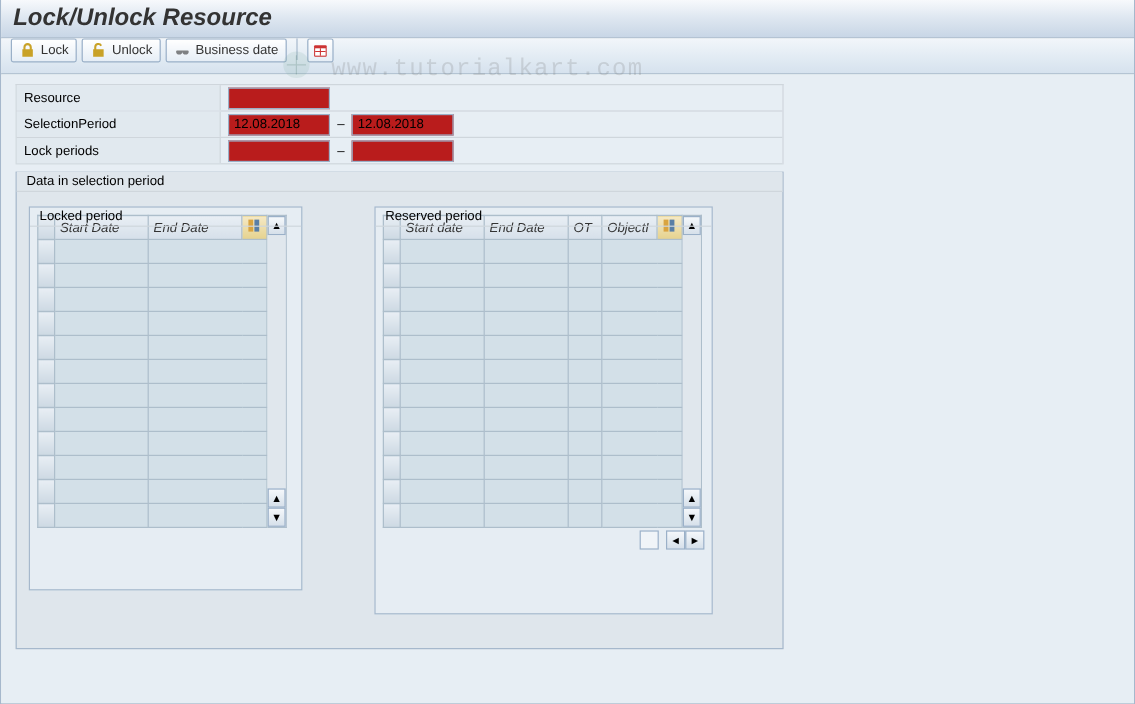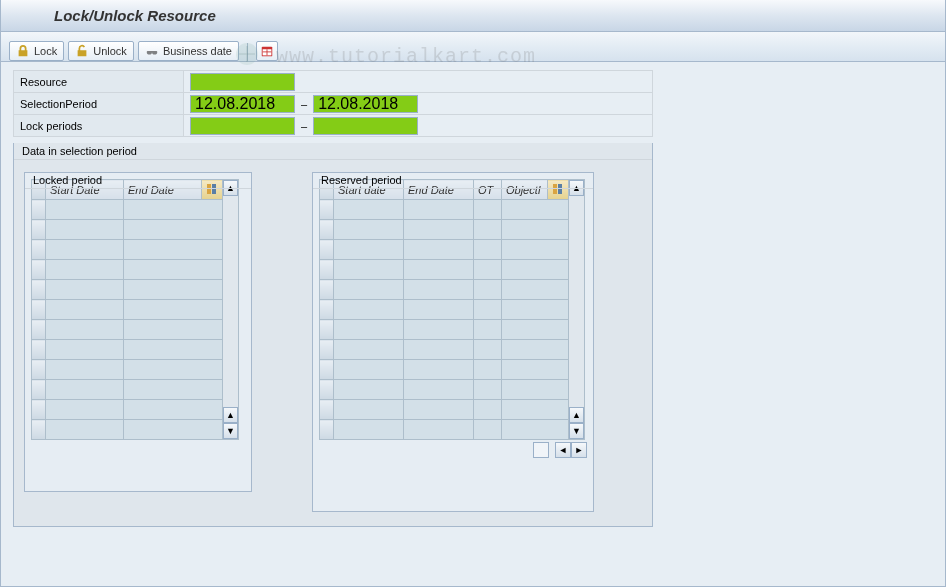--- a/index.html
+++ b/index.html
@@ -15,33 +15,32 @@
     
     .title-bar {
       background: linear-gradient(to bottom, #f7f9fc 0%, #dde6f0 50%, #c8d6e6 100%);
       border-bottom: 1px solid #a6b8cc;
       height: 32px;
       display: flex;
       align-items: center;
       padding: 0 10px;
     }
     .title-bar h1 {
-      font-size: 15px;
+      font-size: 20px;
       font-style: italic;
       font-weight: bold;
       color: #333;
-      margin-left: 43px;
     }
     
     .toolbar {
       background: linear-gradient(to bottom, #f2f6fa 0%, #e3ecf4 50%, #d6e2ee 100%);
       border-bottom: 1px solid #a6b8cc;
       height: 30px;
       display: flex;
-      align-items: flex-end;
+      align-items: flex-start;
       padding: 0 8px;
       gap: 4px;
     }
     .toolbar-btn {
       display: flex;
       align-items: center;
       gap: 4px;
       padding: 2px 6px;
       background: linear-gradient(to bottom, #fff 0%, #e6eef6 100%);
       border: 1px solid #9ab0c8;
@@ -81,34 +80,34 @@
     }
     .value-cell {
       display: flex;
       align-items: center;
       gap: 6px;
       padding: 0 6px;
       height: 100%;
     }
     .input {
       border: 1px solid #9ab0c8;
-      background: #84cc16;
+      background: #b91c1c;
       height: 18px;
       padding: 0 4px;
-      font-size: 16px;
-      width: 105px;
+      font-size: 11px;
+      width: 85px;
       font-family: inherit;
     }
     .field-rows { border-top: 1px solid #cfd6dc; border-left: 1px solid #cfd6dc; border-right: 1px solid #cfd6dc; width: 640px; }
     
     .groupbox {
       margin-top: 6px;
       border: 1px solid #a6b8cc;
       background: #dfe6ec;
-      padding: 6px 10px 14px 10px;
+      padding: 6px 10px 28px 10px;
       width: 640px;
       position: relative;
     }
     .groupbox-title {
       position: absolute;
       top: -1px;
       left: 0;
       width: 100%;
       padding: 2px 8px;
       background: #dfe6ec;

